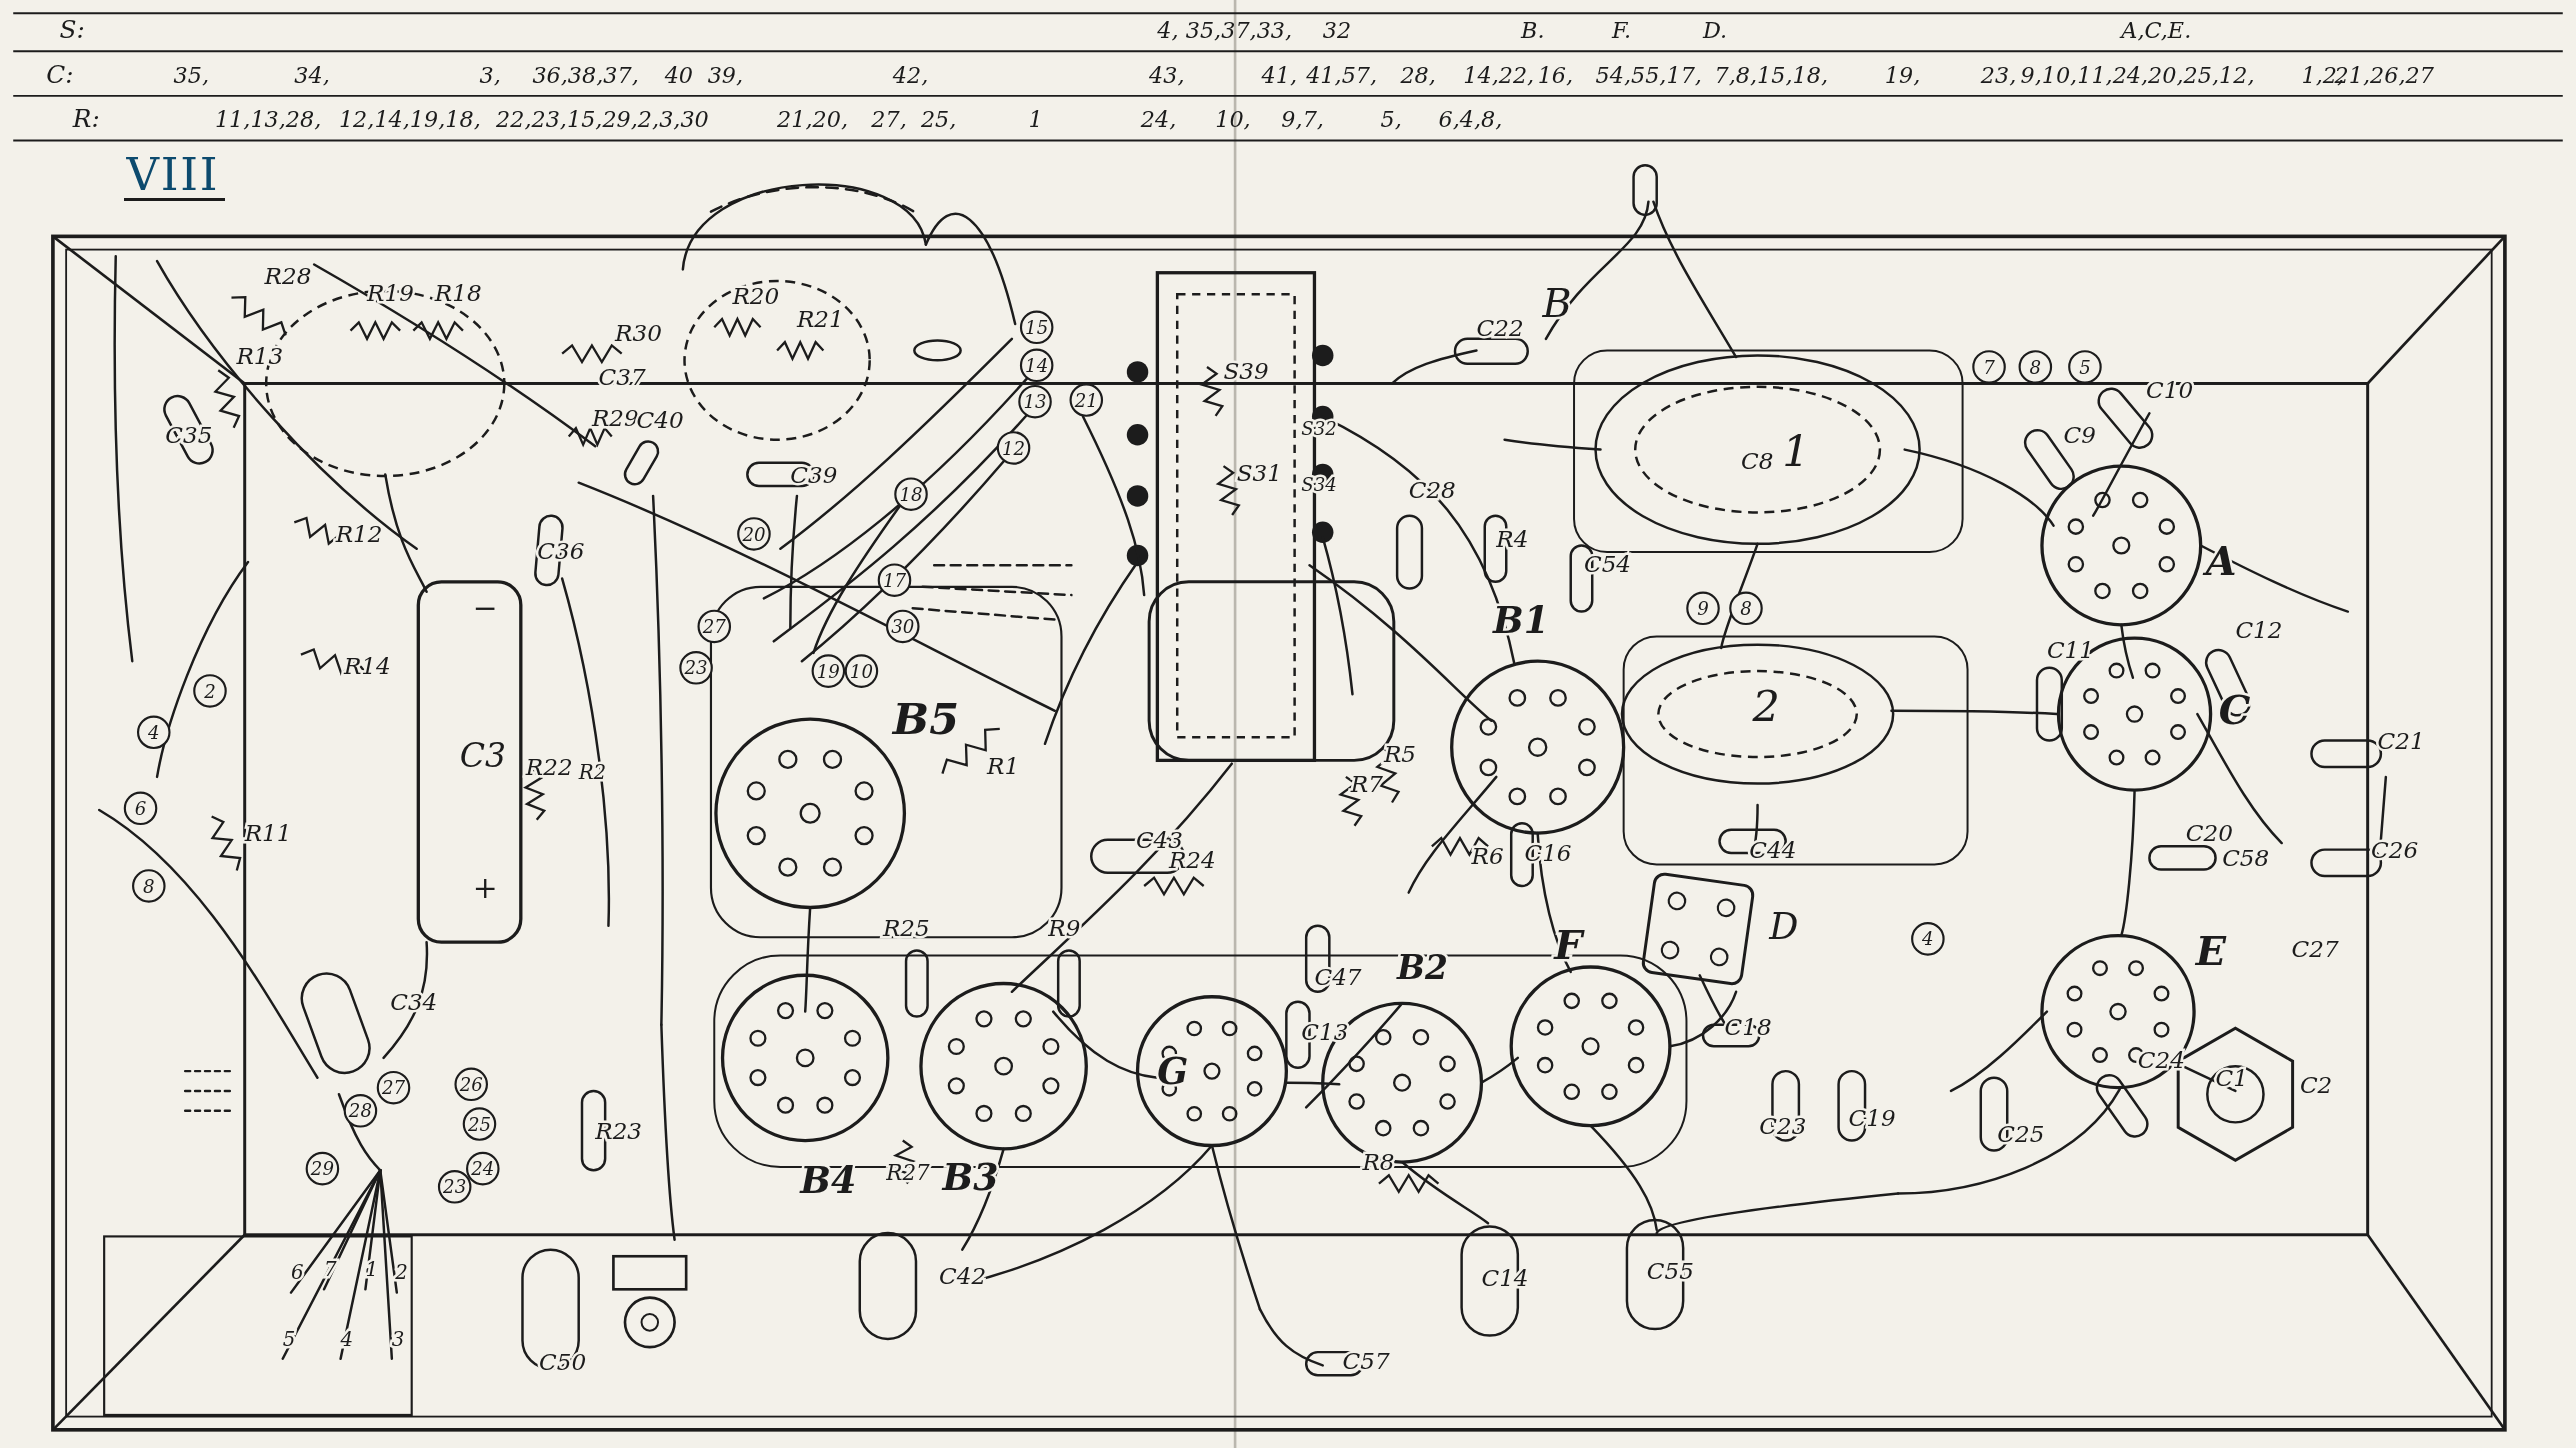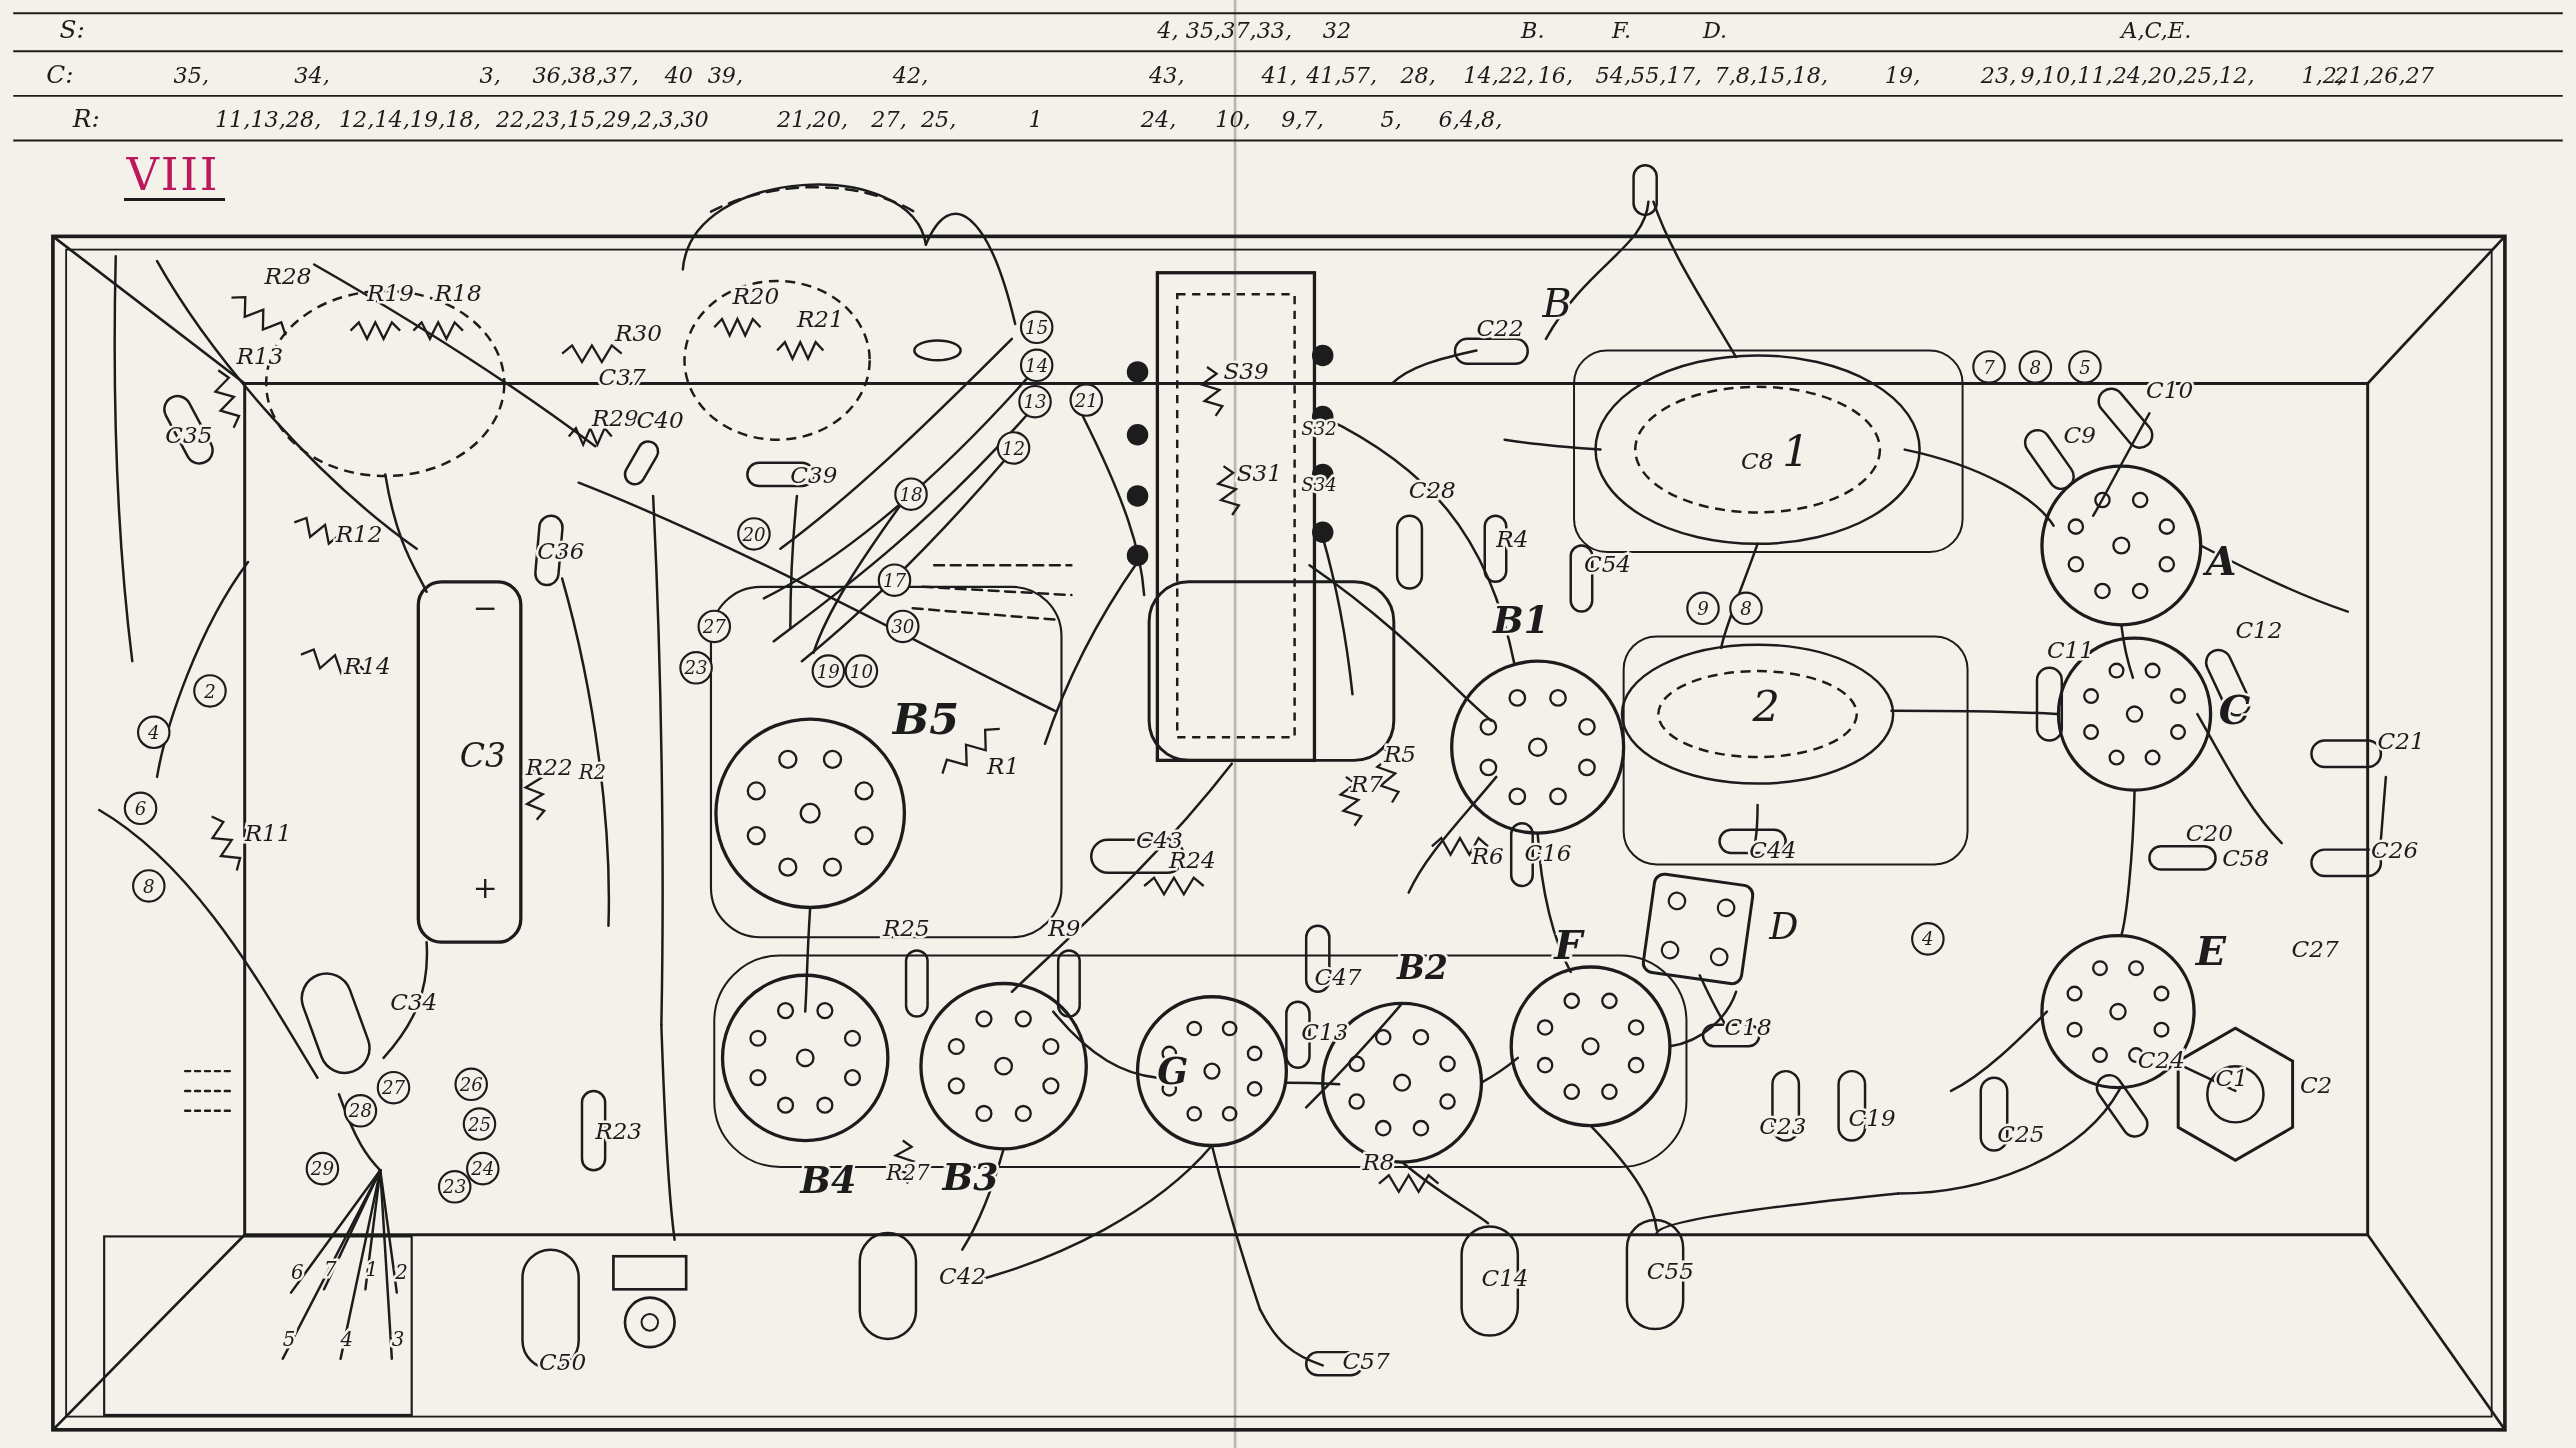--- a/index.html
+++ b/index.html
@@ -7,21 +7,21 @@
     position:relative;
     width:2576px;height:1448px;
     background:#f3f1ea;
     overflow:hidden;
     font-family:"DejaVu Serif", serif;
   }
   #dg{position:absolute;left:0;top:0;width:100%;height:100%;}
   #fig-label{
     position:absolute;left:124px;top:152px;
     font-family:"DejaVu Serif", serif;
-    font-size:45px;color:#be185d;
+    font-size:45px;color:#0c4a6e;
     border-bottom:3.6px solid #1c1c1c;
     padding:0 6px 1.2px 2.4px;letter-spacing:1.8px;
     line-height:1;
   }
   text{font-family:"DejaVu Serif", serif;}
 </style>
 </head>
 <body>
 
 <div id="page">

